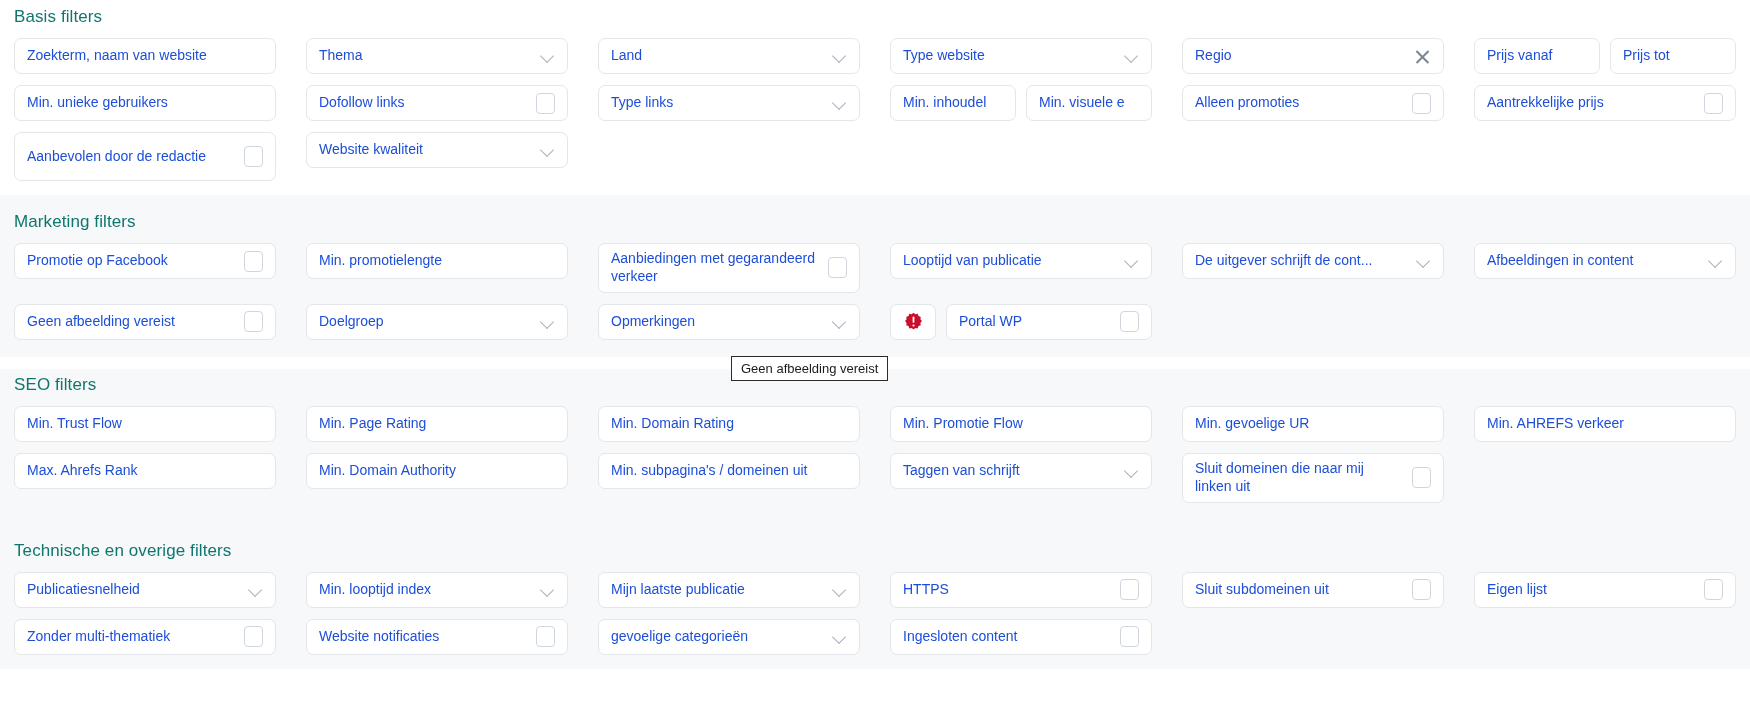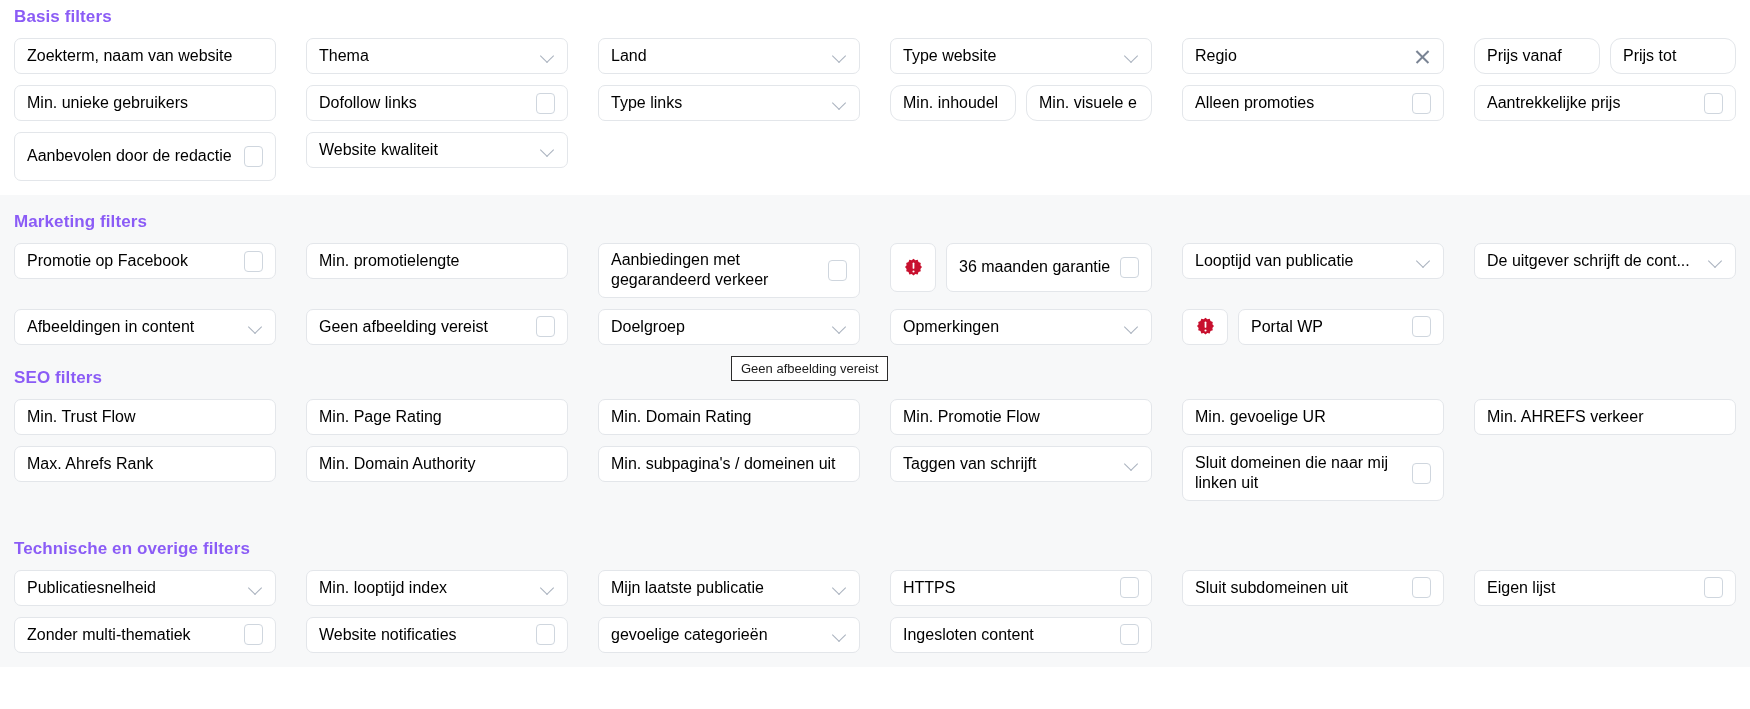--- a/index.html
+++ b/index.html
@@ -10,56 +10,56 @@
     overflow: hidden;
   }
   #root { width: 1750px; height: 709px; position: relative; }
 
   .section { padding: 0 14px; }
   .section.shaded { background: #f7f8f9; }
   .section.plain { background: #ffffff; }
 
   .section-title {
     font-size: 17px;
-    color: #8b5cf6;
-    font-weight: 700;
+    color: #0f766e;
+    font-weight: 400;
     letter-spacing: .1px;
   }
 
   .grid {
     display: grid;
     grid-template-columns: repeat(6, 1fr);
     column-gap: 30px;
     row-gap: 11px;
   }
 
   .cell { min-width: 0; }
   .cell.empty { visibility: hidden; }
 
   
   .split { display: flex; gap: 10px; }
-  .split > .field { flex: 1 1 0; min-width: 0; border-radius: 11px; }
+  .split > .field { flex: 1 1 0; min-width: 0; }
   .split-uneven { display: flex; gap: 10px; }
 
   .field {
     position: relative;
     display: flex;
     align-items: center;
     min-height: 36px;
     background: #ffffff;
     border: 1px solid #e3e6ea;
     border-radius: 7px;
     padding: 6px 12px;
     width: 100%;
   }
   .field.tall { min-height: 49px; }
 
   .ph {
-    font-size: 16px;
-    color: #000000;
+    font-size: 14px;
+    color: #1d4ed8;
     line-height: 1.28;
     flex: 1 1 auto;
     min-width: 0;
     overflow: hidden;
     white-space: nowrap;
     text-overflow: clip;
   }
   .ph.wrap { white-space: normal; }
 
   .chev {
@@ -245,89 +245,74 @@
             <span class="ph">Min. promotielengte</span>
           </div>
         </div>
         <div class="cell">
           <div class="field tall">
             <span class="ph wrap">Aanbiedingen met gegarandeerd verkeer</span>
             <span class="cbox"></span>
           </div>
         </div>
         <div class="cell">
+          <div class="field">
+            <span class="ph">Looptijd van publicatie</span>
+            <span class="chev"></span>
+          </div>
+        </div>
+        <div class="cell">
+          <div class="field">
+            <span class="ph">De uitgever schrijft de cont...</span>
+            <span class="chev"></span>
+          </div>
+        </div>
+        <div class="cell">
+          <div class="field">
+            <span class="ph">Afbeeldingen in content</span>
+            <span class="chev"></span>
+          </div>
+        </div>
+        <div class="cell">
+          <div class="field">
+            <span class="ph">Geen afbeelding vereist</span>
+            <span class="cbox"></span>
+          </div>
+        </div>
+        <div class="cell">
+          <div class="field">
+            <span class="ph">Doelgroep</span>
+            <span class="chev"></span>
+          </div>
+        </div>
+        <div class="cell">
+          <div class="field">
+            <span class="ph">Opmerkingen</span>
+            <span class="chev"></span>
+          </div>
+        </div>
+        <div class="cell">
           <div class="split-uneven" style="align-items: stretch;">
             <div class="badgebox">
               <svg class="badge-svg" viewBox="0 0 24 24">
                 <path fill="#c8102e" d="M12 0.8l2.3 2.0 3.0-0.5 1.0 2.9 2.9 1.0-0.5 3.0 2.0 2.3-2.0 2.3 0.5 3.0-2.9 1.0-1.0 2.9-3.0-0.5-2.3 2.0-2.3-2.0-3.0 0.5-1.0-2.9-2.9-1.0 0.5-3.0-2.0-2.3 2.0-2.3-0.5-3.0 2.9-1.0 1.0-2.9 3.0 0.5z"></path>
                 <rect x="10.9" y="5.6" width="2.2" height="8.0" rx="1.1" fill="#ffffff"></rect>
                 <circle cx="12" cy="17.1" r="1.35" fill="#ffffff"></circle>
               </svg>
             </div>
-            <div class="field tall" style="flex: 1 1 auto;">
-              <span class="ph wrap">36 maanden garantie</span>
-              <span class="cbox"></span>
-            </div>
-          </div>
-        </div>
-        <div class="cell">
-          <div class="field">
-            <span class="ph">Looptijd van publicatie</span>
-            <span class="chev"></span>
-          </div>
-        </div>
-        <div class="cell">
-          <div class="field">
-            <span class="ph">De uitgever schrijft de cont...</span>
-            <span class="chev"></span>
-          </div>
-        </div>
-        <div class="cell">
-          <div class="field">
-            <span class="ph">Afbeeldingen in content</span>
-            <span class="chev"></span>
-          </div>
-        </div>
-        <div class="cell">
-          <div class="field">
-            <span class="ph">Geen afbeelding vereist</span>
-            <span class="cbox"></span>
-          </div>
-        </div>
-        <div class="cell">
-          <div class="field">
-            <span class="ph">Doelgroep</span>
-            <span class="chev"></span>
-          </div>
-        </div>
-        <div class="cell">
-          <div class="field">
-            <span class="ph">Opmerkingen</span>
-            <span class="chev"></span>
-          </div>
-        </div>
-        <div class="cell">
-          <div class="split-uneven" style="align-items: stretch;">
-            <div class="badgebox">
-              <svg class="badge-svg" viewBox="0 0 24 24">
-                <path fill="#c8102e" d="M12 0.8l2.3 2.0 3.0-0.5 1.0 2.9 2.9 1.0-0.5 3.0 2.0 2.3-2.0 2.3 0.5 3.0-2.9 1.0-1.0 2.9-3.0-0.5-2.3 2.0-2.3-2.0-3.0 0.5-1.0-2.9-2.9-1.0 0.5-3.0-2.0-2.3 2.0-2.3-0.5-3.0 2.9-1.0 1.0-2.9 3.0 0.5z"></path>
-                <rect x="10.9" y="5.6" width="2.2" height="8.0" rx="1.1" fill="#ffffff"></rect>
-                <circle cx="12" cy="17.1" r="1.35" fill="#ffffff"></circle>
-              </svg>
-            </div>
             <div class="field" style="flex: 1 1 auto;">
               <span class="ph">Portal WP</span>
               <span class="cbox"></span>
             </div>
           </div>
         </div>
       </div>
   </div>
 
-  <div class="section shaded" style="padding-top:6px;padding-bottom:14px;">
+  <div class="section shaded" style="padding-top:6px;padding-bottom:14px;margin-top:12px;">
     <div class="section-title">SEO filters</div>
     <div class="grid" style="margin-top:11px;">
         <div class="cell">
           <div class="field">
             <span class="ph">Min. Trust Flow</span>
           </div>
         </div>
         <div class="cell">
           <div class="field">
             <span class="ph">Min. Page Rating</span>

